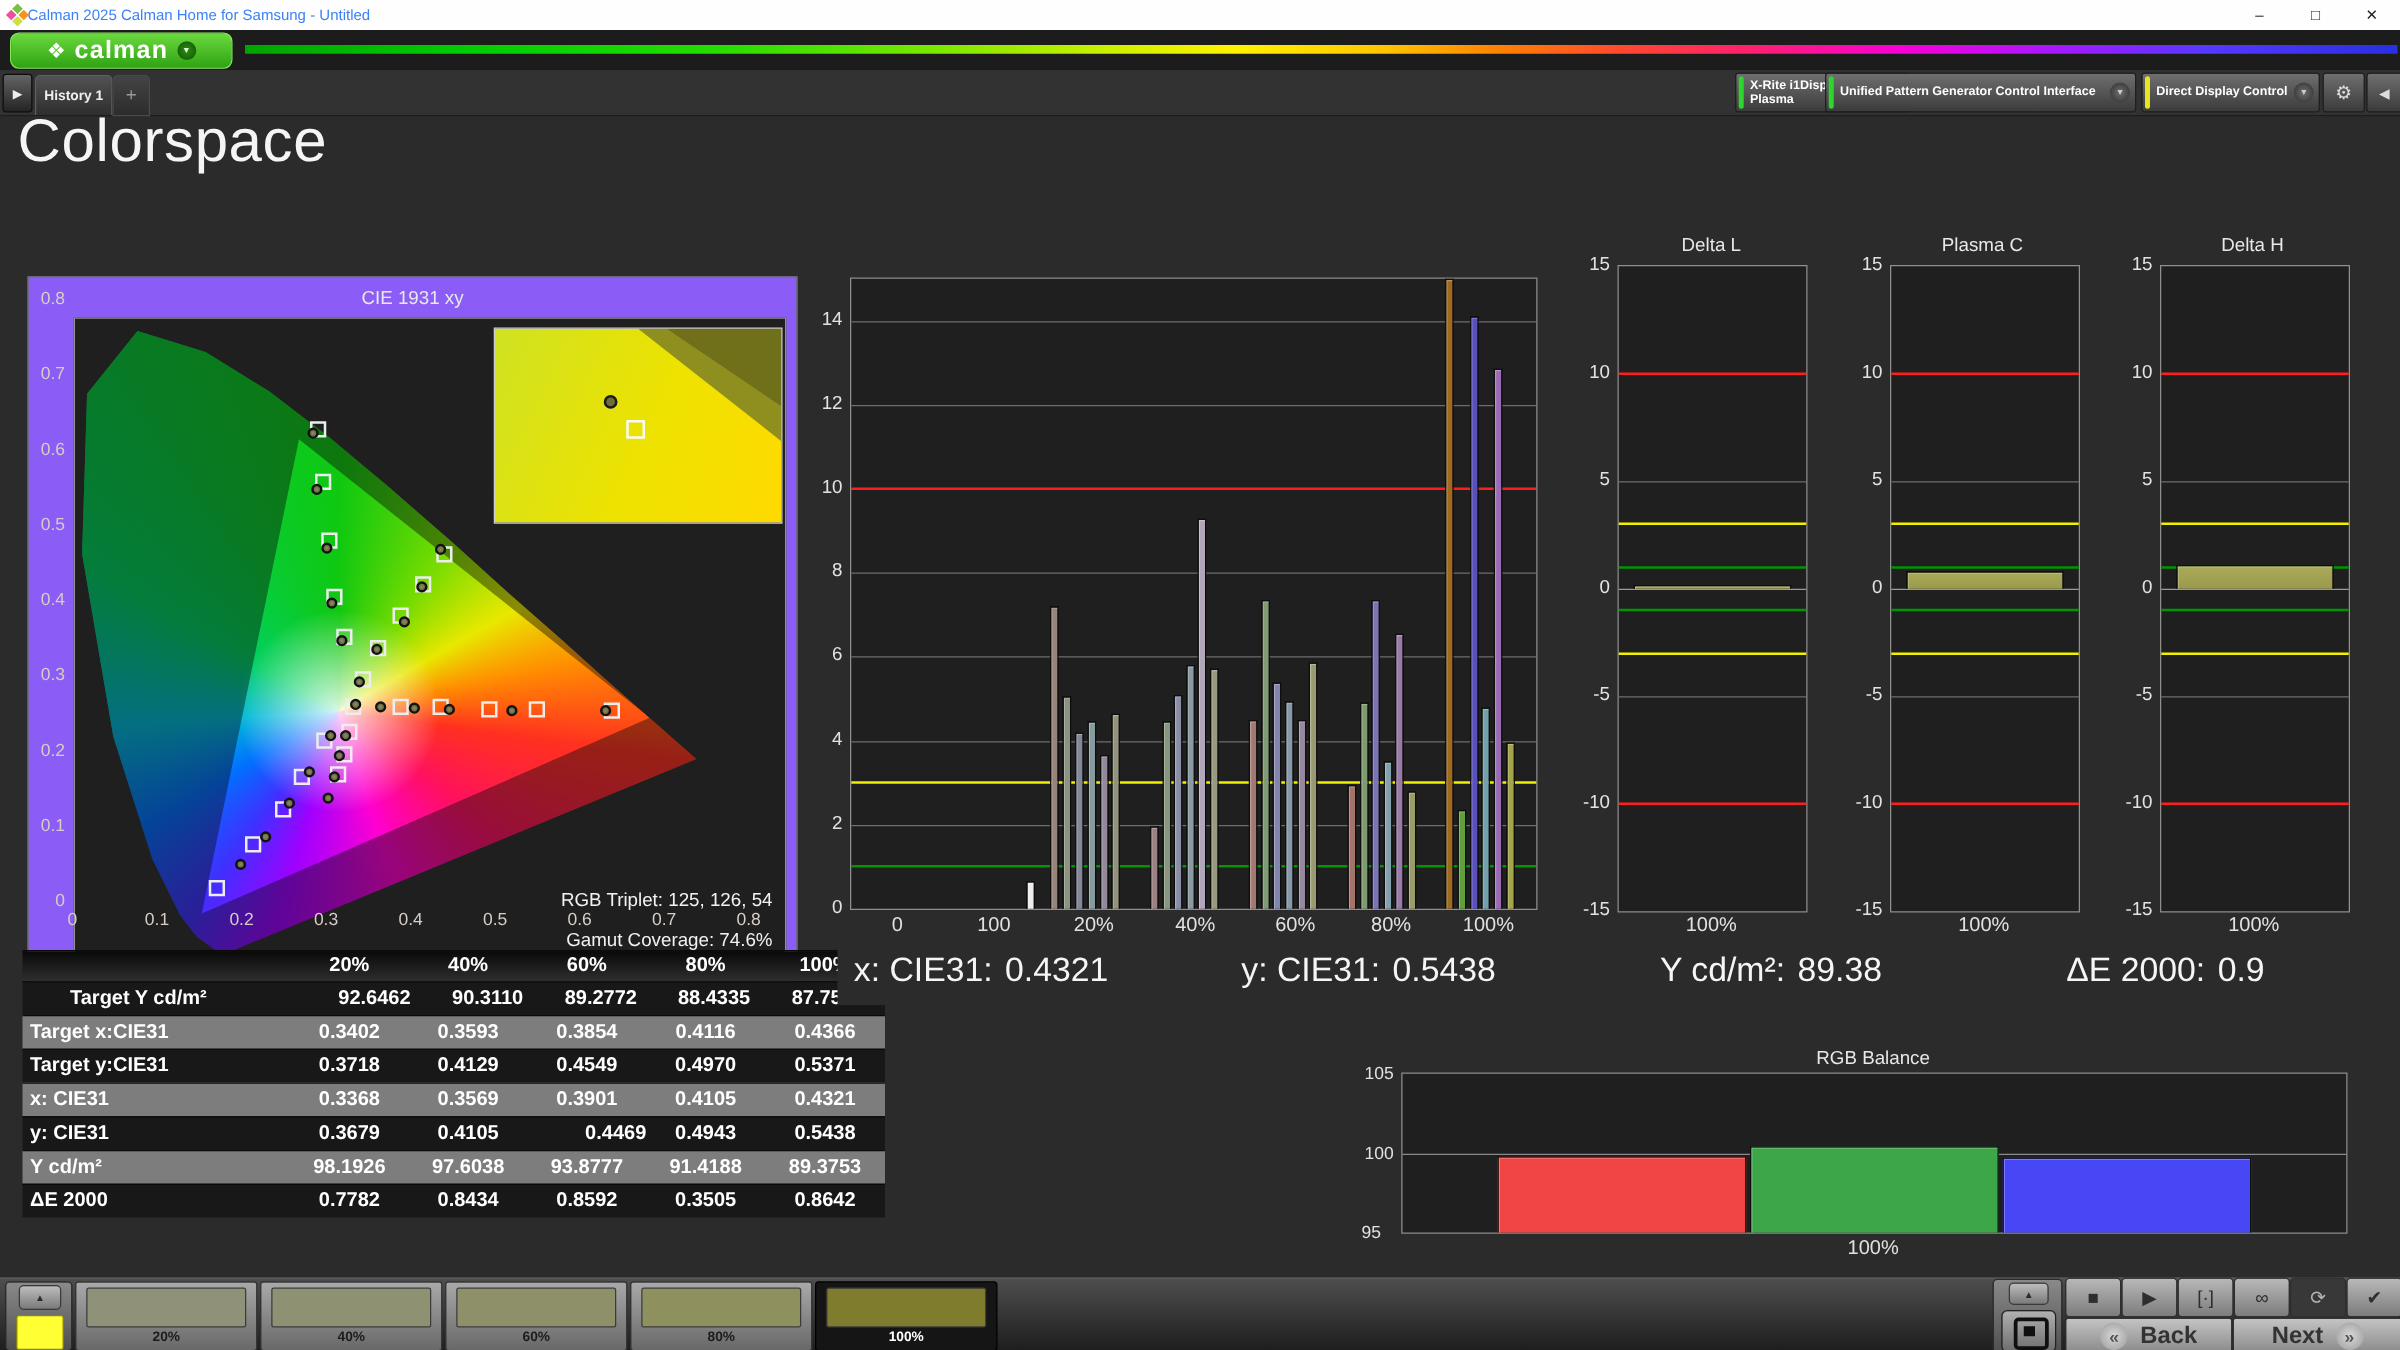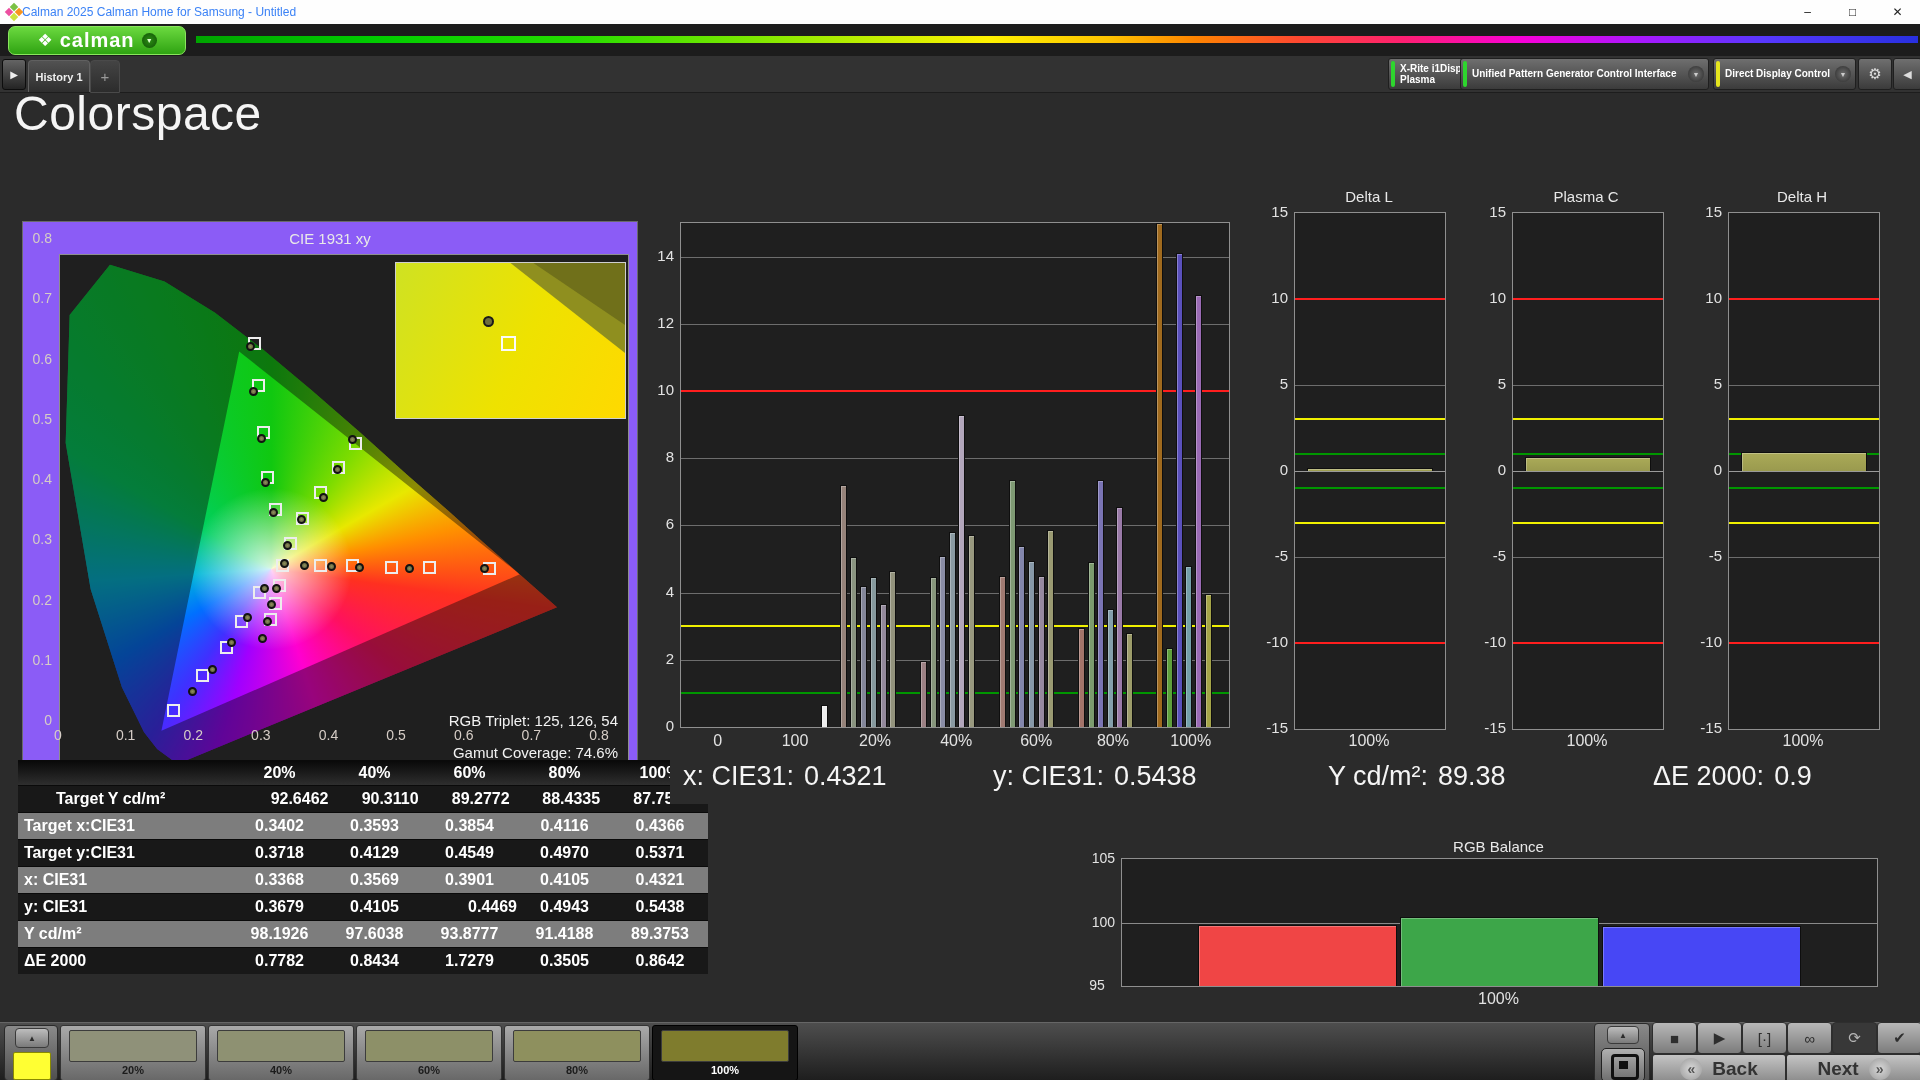--- a/index.html
+++ b/index.html
@@ -481,21 +481,21 @@
         <div class="tcell val" style="width: 95px;">98.1926</div>
         <div class="tcell val" style="width: 95px;">97.6038</div>
         <div class="tcell val" style="width: 95px;">93.8777</div>
         <div class="tcell val" style="width: 95px;">91.4188</div>
         <div class="tcell val" style="width: 96px;">89.3753</div>
       </div>
       <div class="trow dark">
         <div class="tcell lbl" style="width: 214px;">ΔE 2000</div>
         <div class="tcell val" style="width: 95px;">0.7782</div>
         <div class="tcell val" style="width: 95px;">0.8434</div>
-        <div class="tcell val" style="width: 95px;">1.7279</div>
+        <div class="tcell val" style="width: 95px;">0.8592</div>
         <div class="tcell val" style="width: 95px;">0.3505</div>
         <div class="tcell val" style="width: 96px;">0.8642</div>
       </div>
     </div>
 
   <div class="toolbar">
     <div class="mini-panel" style="left:4px;top:2px;width:52px;height:54px;">
       <div class="up-btn flexc" style="left:10px;top:2px;width:32px;height:18px;">▲</div>
       <div class="cur-swatch" id="curSwatch" style="left: 8px; top: 26px; width: 36px; height: 26px; background: rgb(255, 255, 51);"></div>
     </div>

